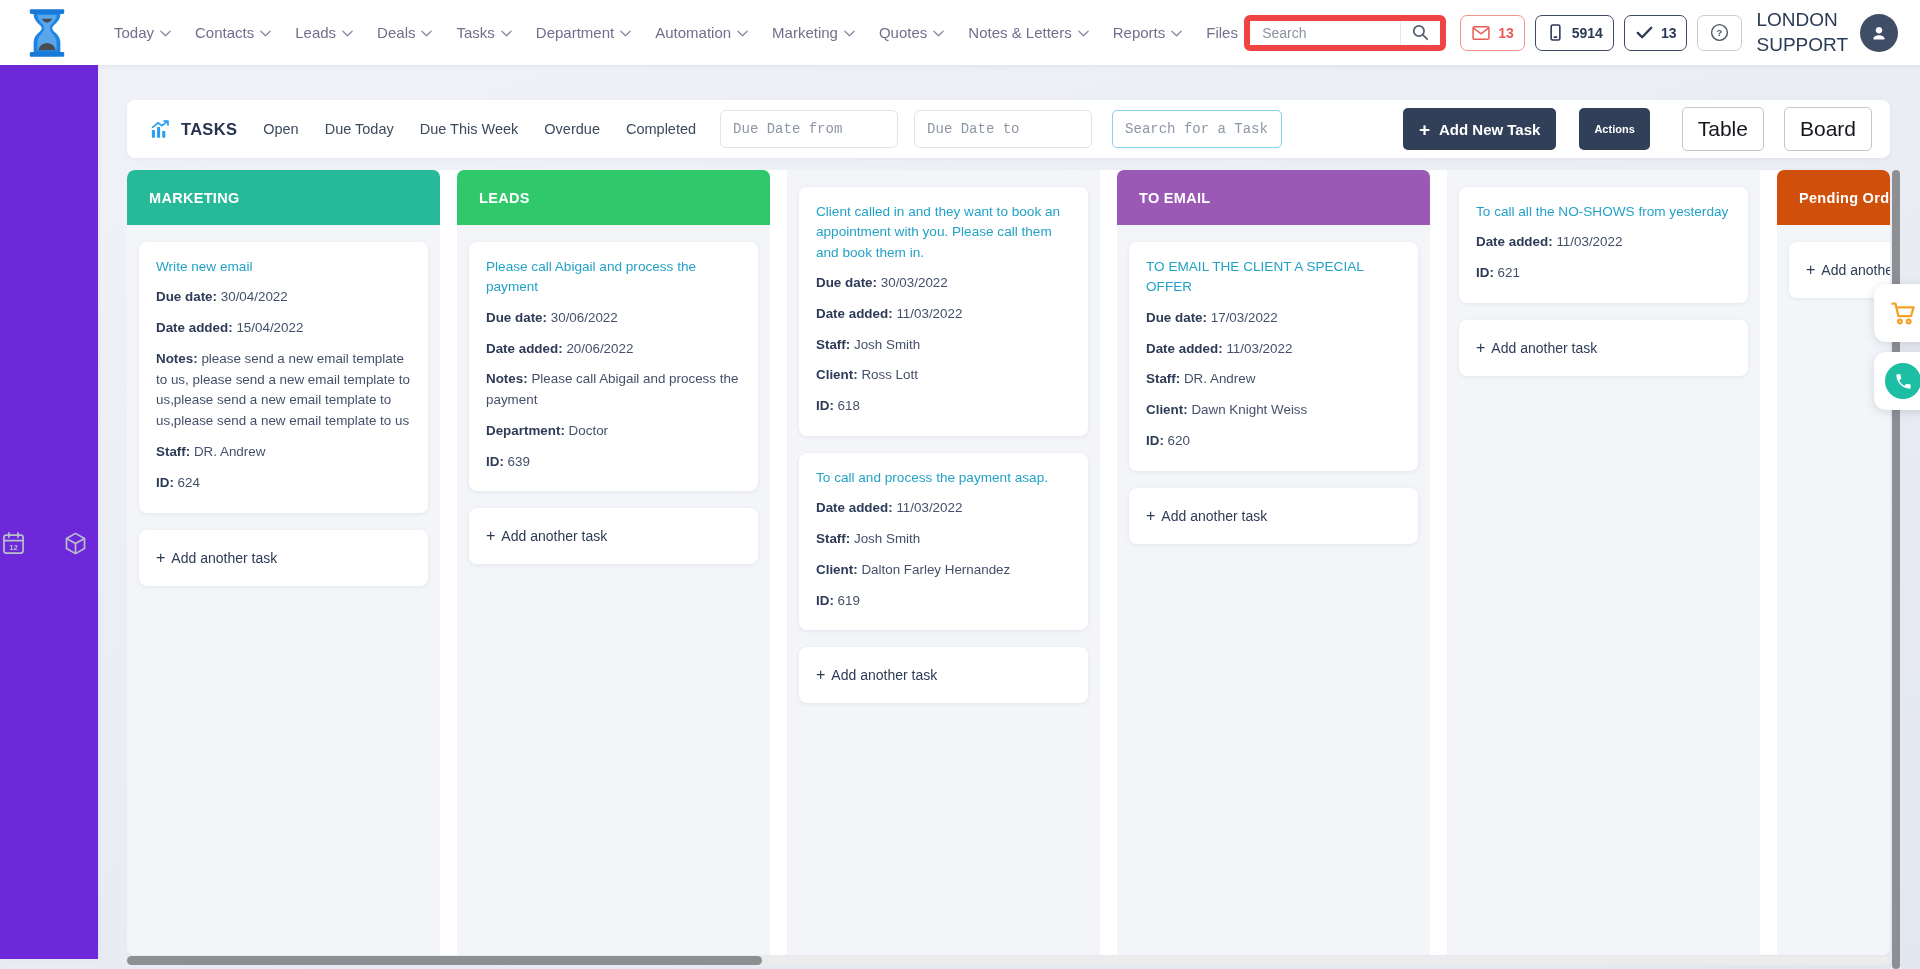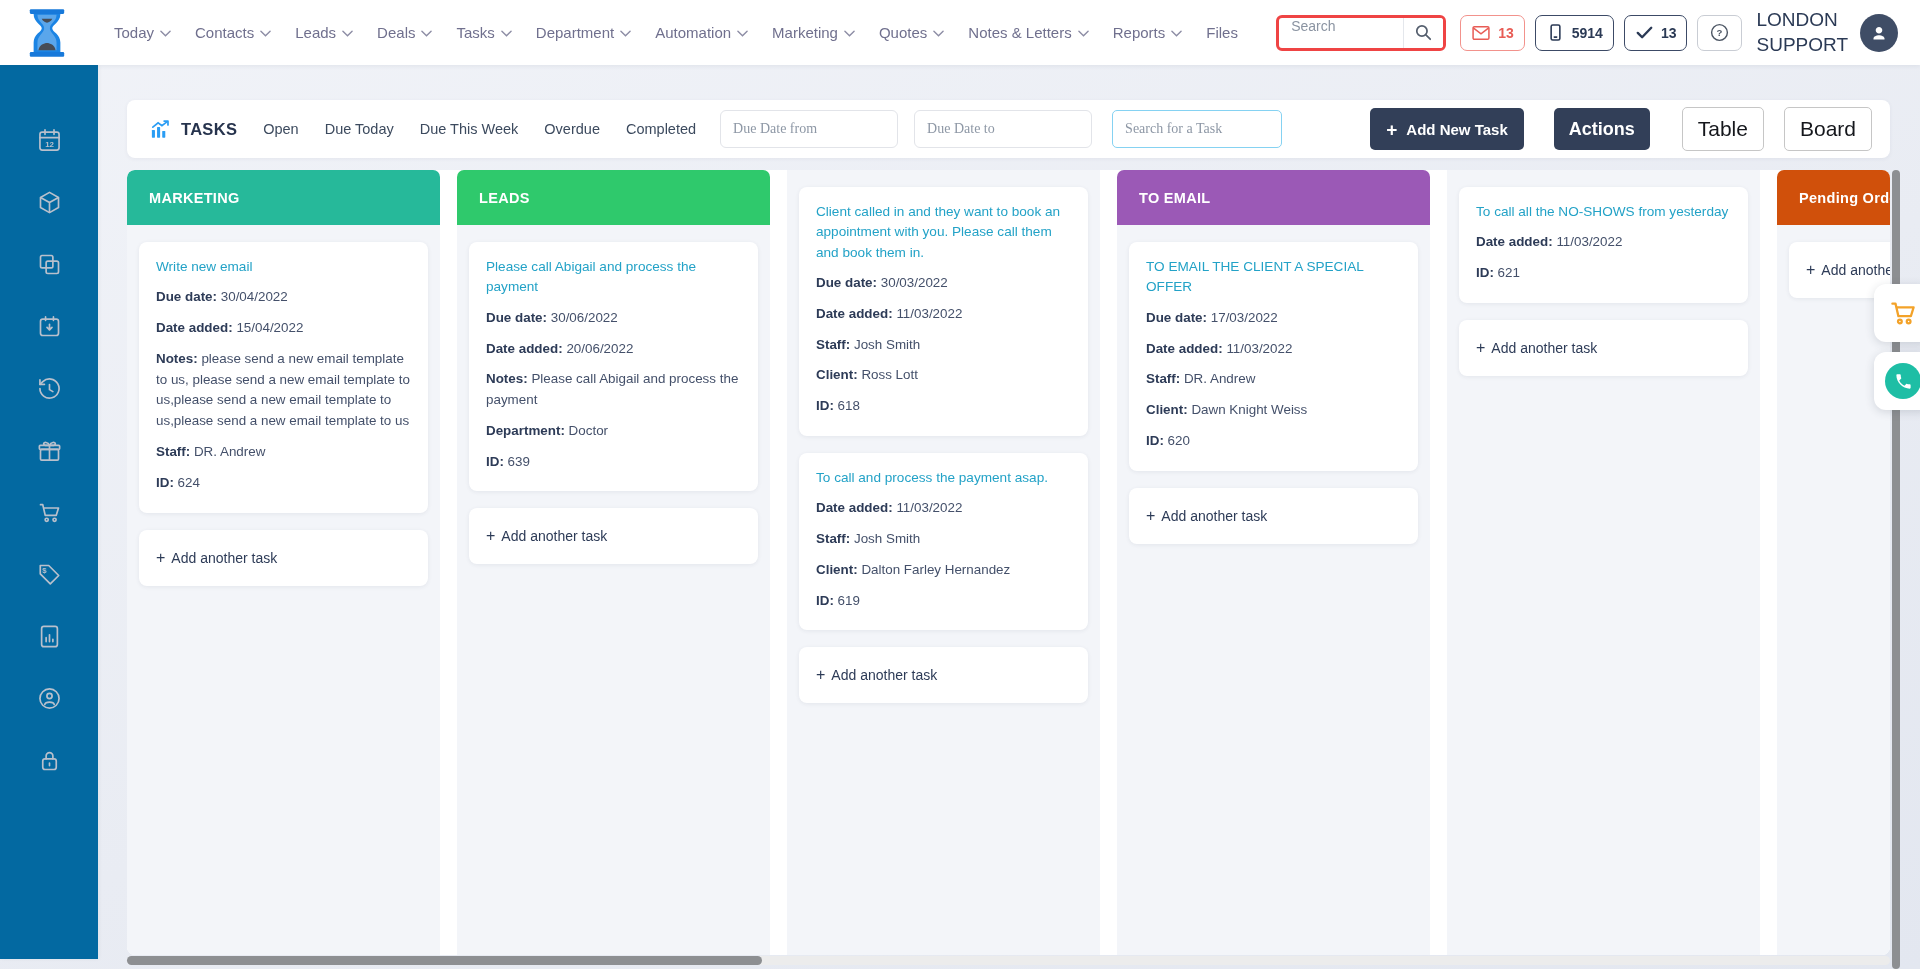--- a/index.html
+++ b/index.html
@@ -10,64 +10,64 @@
   
   .topbar{position:absolute;left:0;top:0;width:1920px;height:65px;background:#fff;
           display:flex;align-items:center;padding:0 22px 0 26px;z-index:5;
           box-shadow:0 1px 5px rgba(44,56,80,.08)}
   .logo{margin-right:46px;display:flex;cursor:pointer}
   .mainnav{display:flex;align-items:center;gap:24px;flex:none}
   .nav-item{display:inline-flex;align-items:center;gap:6px;color:#70708e;font-size:15px;
             cursor:pointer;white-space:nowrap;text-decoration:none}
   .nav-item svg{margin-top:2px;opacity:.8}
   .top-right{margin-left:auto;display:flex;align-items:center;gap:10px;flex:none}
-  .searchbox{width:170px;height:36px;border:3px solid #ef4444;border-radius:6px;background:#fff;
-             display:flex;align-items:flex-start;overflow:hidden;margin-right:4px}
+  .searchbox{width:202px;height:36px;border:6px solid #ef4444;border-radius:6px;background:#fff;
+             display:flex;align-items:center;overflow:hidden;margin-right:4px}
   .searchbox input{flex:1;min-width:0;border:none;outline:none;padding:0 12px;font-size:14px;
              color:#3c4a5e;font-family:inherit;background:transparent}
   .searchbox input::placeholder{color:#8b94a2}
   .search-btn{width:40px;height:100%;border:none;border-left:1px solid #e4e7ec;background:#fff;
              display:flex;align-items:center;justify-content:center;cursor:pointer}
   .pill{height:36px;border:1.6px solid #3c4a66;border-radius:7px;background:#fff;
         display:inline-flex;align-items:center;gap:7px;padding:0 10px;font-size:14px;
         font-weight:700;color:#2b3a55;cursor:pointer;font-family:inherit}
   .pill.red{border-color:#f2928c;color:#e85c55}
   .pill.help{border-color:#c9cdd4;padding:0 11px}
   .username{display:flex;flex-direction:column;font-size:19px;font-weight:400;color:#2b3a55;
         line-height:1.3;margin:0 2px 0 4px}
   .avatar{width:38px;height:38px;border-radius:50%;background:#3f4d66;display:flex;flex:none;
         align-items:center;justify-content:center;cursor:pointer}
 
   
-  .sidebar{position:absolute;top:65px;left:0;bottom:10px;width:98px;background:#0369a1;
-        display:flex;flex-direction:column;align-items:center;padding-top:62px;gap:35px;
+  .sidebar{position:absolute;top:65px;left:0;bottom:10px;width:98px;background:#6d28d9;
+        display:flex;align-items:center;padding-top:62px;gap:35px;
         box-shadow:1px 0 4px rgba(44,56,80,.05)}
   .side-icon{width:27px;height:27px;color:#b9c0cc;cursor:pointer;display:flex;background:none;border:none}
 
   
   .content{position:absolute;top:65px;left:98px;right:0;bottom:0}
 
   .toolbar{position:absolute;top:35px;left:29px;right:30px;height:58px;background:#fff;
         border-radius:8px;box-shadow:0 1px 4px rgba(44,56,80,.06);display:flex;
         align-items:center;padding:0 14px 0 22px}
   .tb-title{display:flex;align-items:center;gap:9px;font-size:16.5px;font-weight:700;
         color:#26334d;letter-spacing:.3px}
   .filters{display:flex;gap:26px;margin-left:26px;font-size:14.5px;color:#3c4a5e}
   .filter{cursor:pointer;white-space:nowrap;text-decoration:none;color:#3c4a5e}
   .tb-input{height:38px;border:1px solid #e2e4e9;border-radius:6px;padding:0 12px;font-size:14px;
-        color:#444;font-family:Liberation Serif, serif;outline:none}
+        color:#444;font-family:Liberation Mono, monospace;outline:none}
   .tb-input::placeholder{color:#8d97a5}
   .from{width:178px;margin-left:24px}
   .to{width:178px;margin-left:16px}
   .task-search{width:170px;margin-left:20px;border:1px solid #85d2f2;border-radius:5px}
   .btn-dark{background:#323f58;color:#fff;border:none;border-radius:5px;height:42px;
         display:inline-flex;align-items:center;gap:9px;padding:0 16px;font-size:15px;
         font-weight:700;font-family:inherit;cursor:pointer;margin-left:auto;white-space:nowrap}
   .btn-dark .plus-glyph{font-size:19px;font-weight:700;line-height:1}
-  .btn-actions{margin-left:30px;padding:0 15px;font-size:18px}
+  .btn-actions{margin-left:23px;padding:0 15px;font-size:11px}
   .btn-toggle{height:44px;background:#fff;border:1px solid #c6c6c6;border-radius:5px;
         padding:0 15px;font-size:21px;color:#15171c;font-family:inherit;cursor:pointer;white-space:nowrap}
   .btn-table{margin-left:32px}
   .btn-board{margin-left:20px;margin-right:4px}
 
   
   .board{position:absolute;top:105px;left:29px;right:30px;bottom:14px;background:#fff;
         border-radius:8px;display:flex;gap:17px;overflow:hidden}
   .col{width:313px;flex:none;display:flex;flex-direction:column}
   .col-head{height:55px;border-radius:7px 7px 0 0;display:flex;align-items:center;flex:none;

